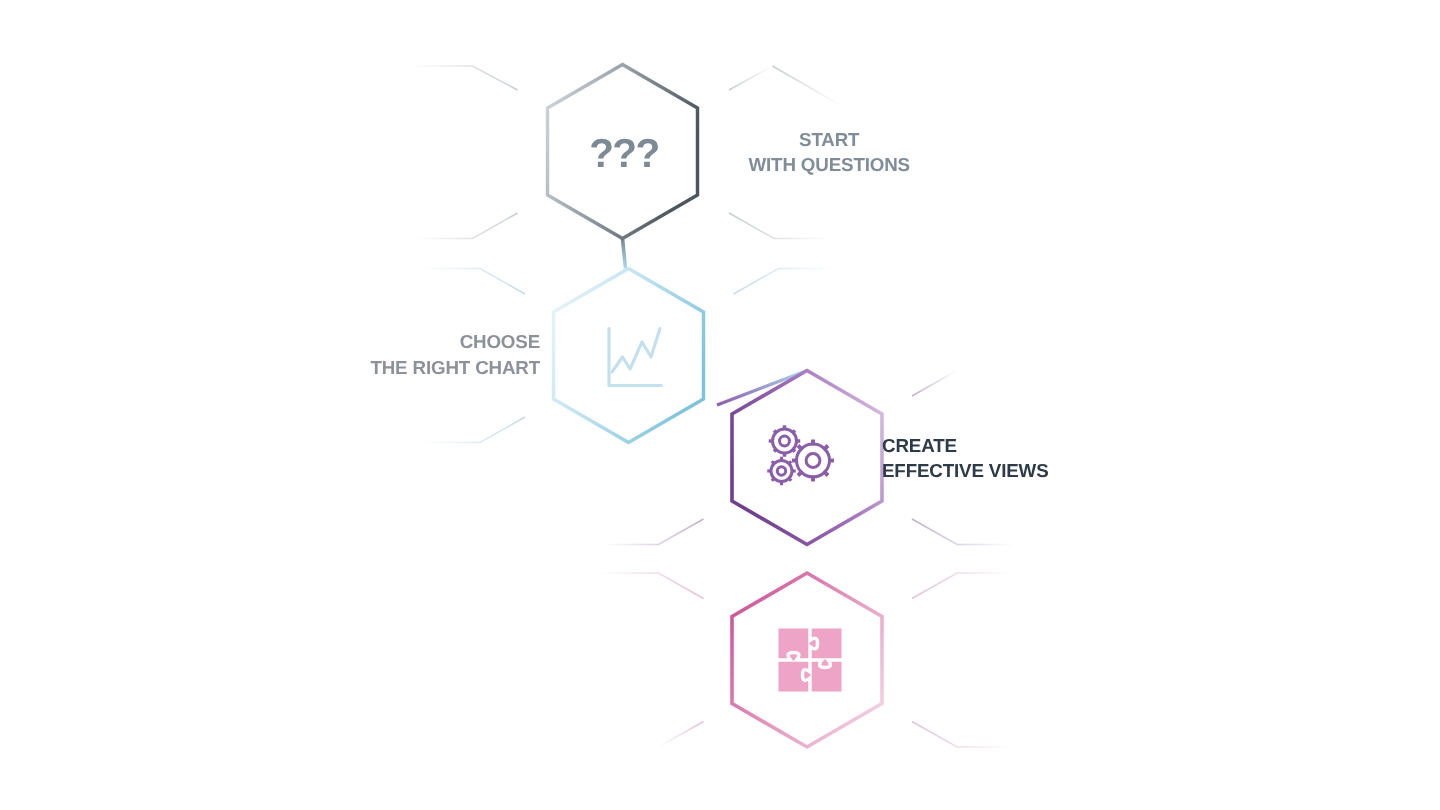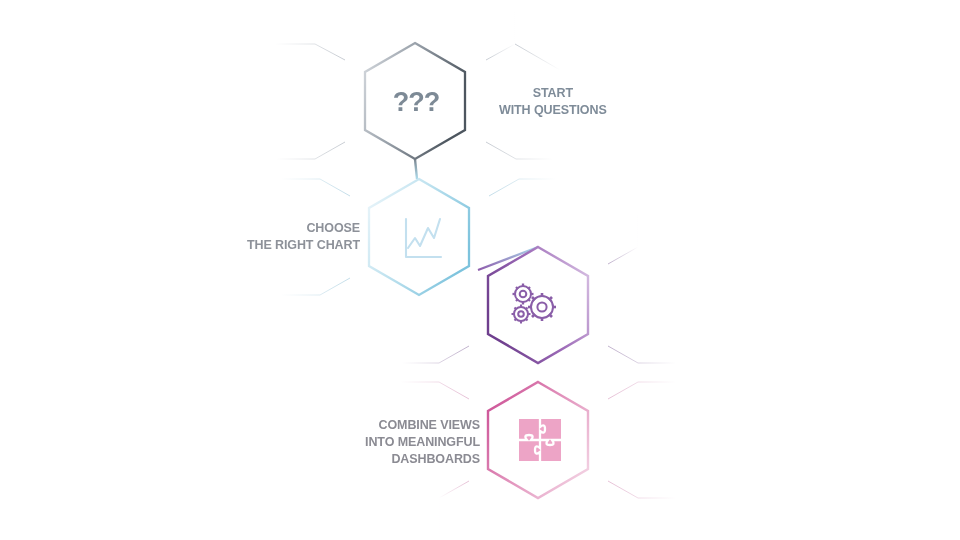--- a/index.html
+++ b/index.html
@@ -253,18 +253,17 @@
       </g>
     </g>
   </svg>
 
   <div class="label" id="label-1">START
 WITH QUESTIONS</div>
 
   <div class="label" id="label-2">CHOOSE
 THE RIGHT CHART</div>
 
-
-  <div class="label" id="label-4">COMBINE VIEWS
-INTO MEANINGFUL
-DASHBOARDS</div>
+  <div class="label" id="label-3">CREATE
+EFFECTIVE VIEWS</div>
+
 
 </div>
 
 </body></html>

